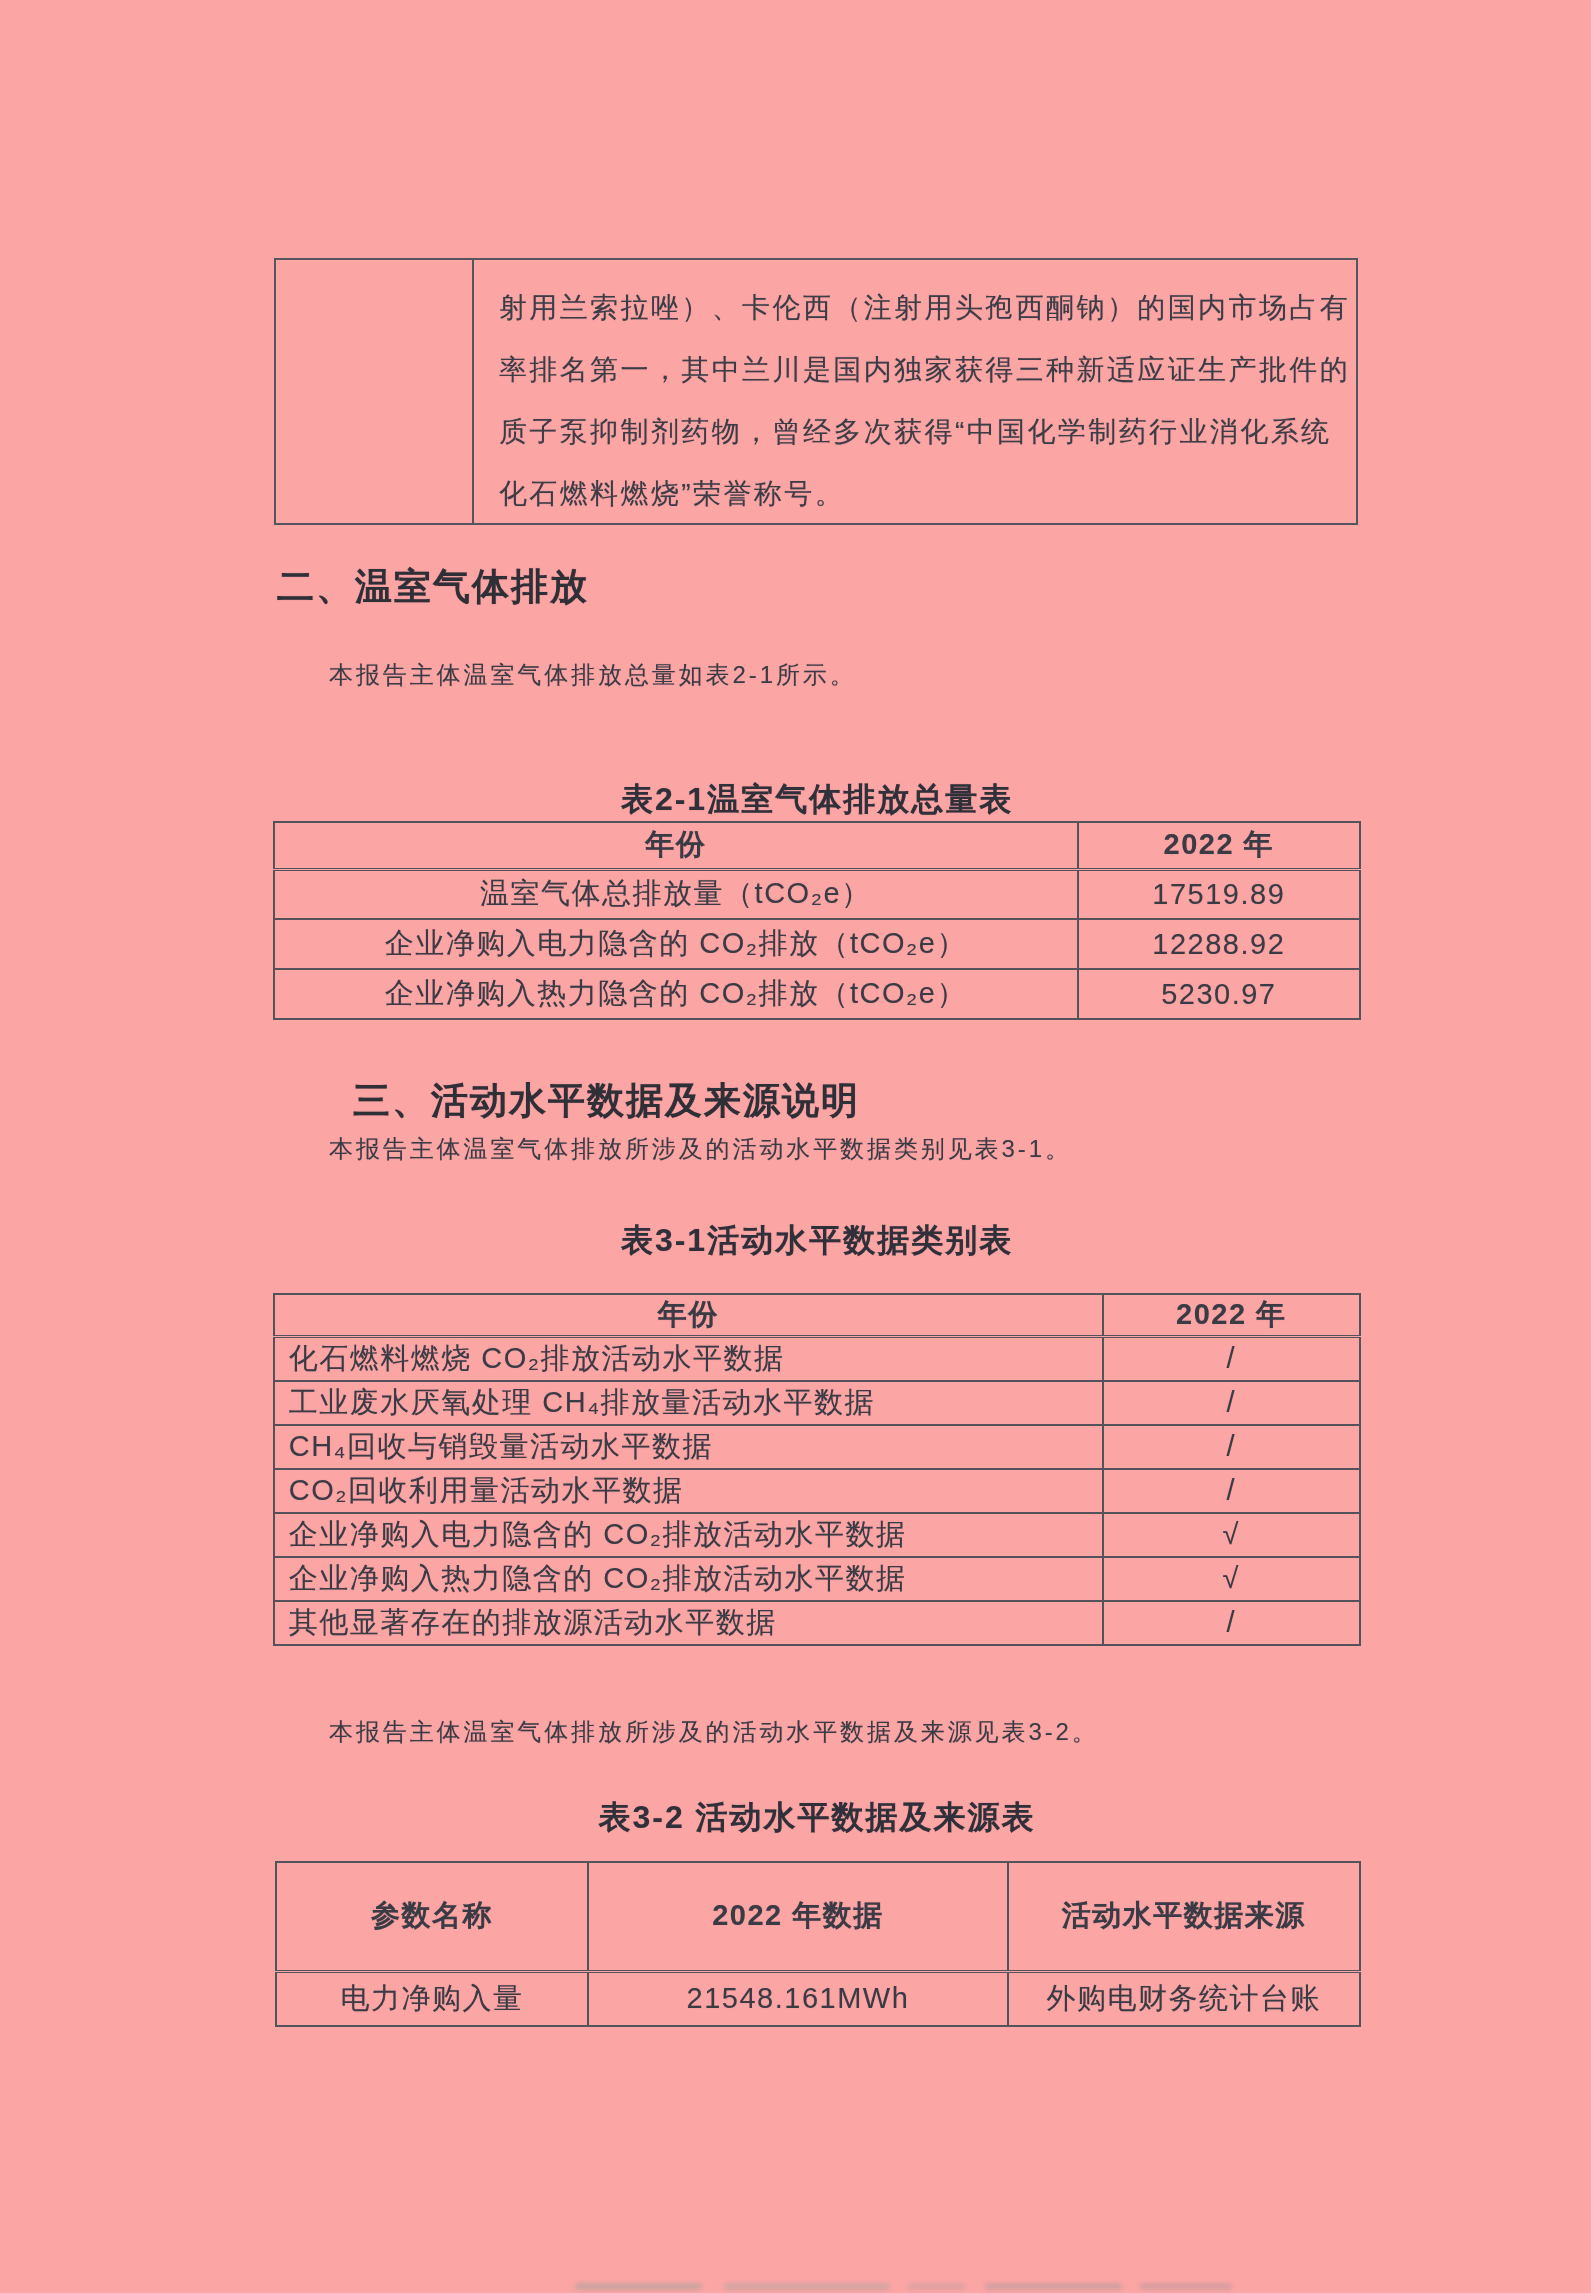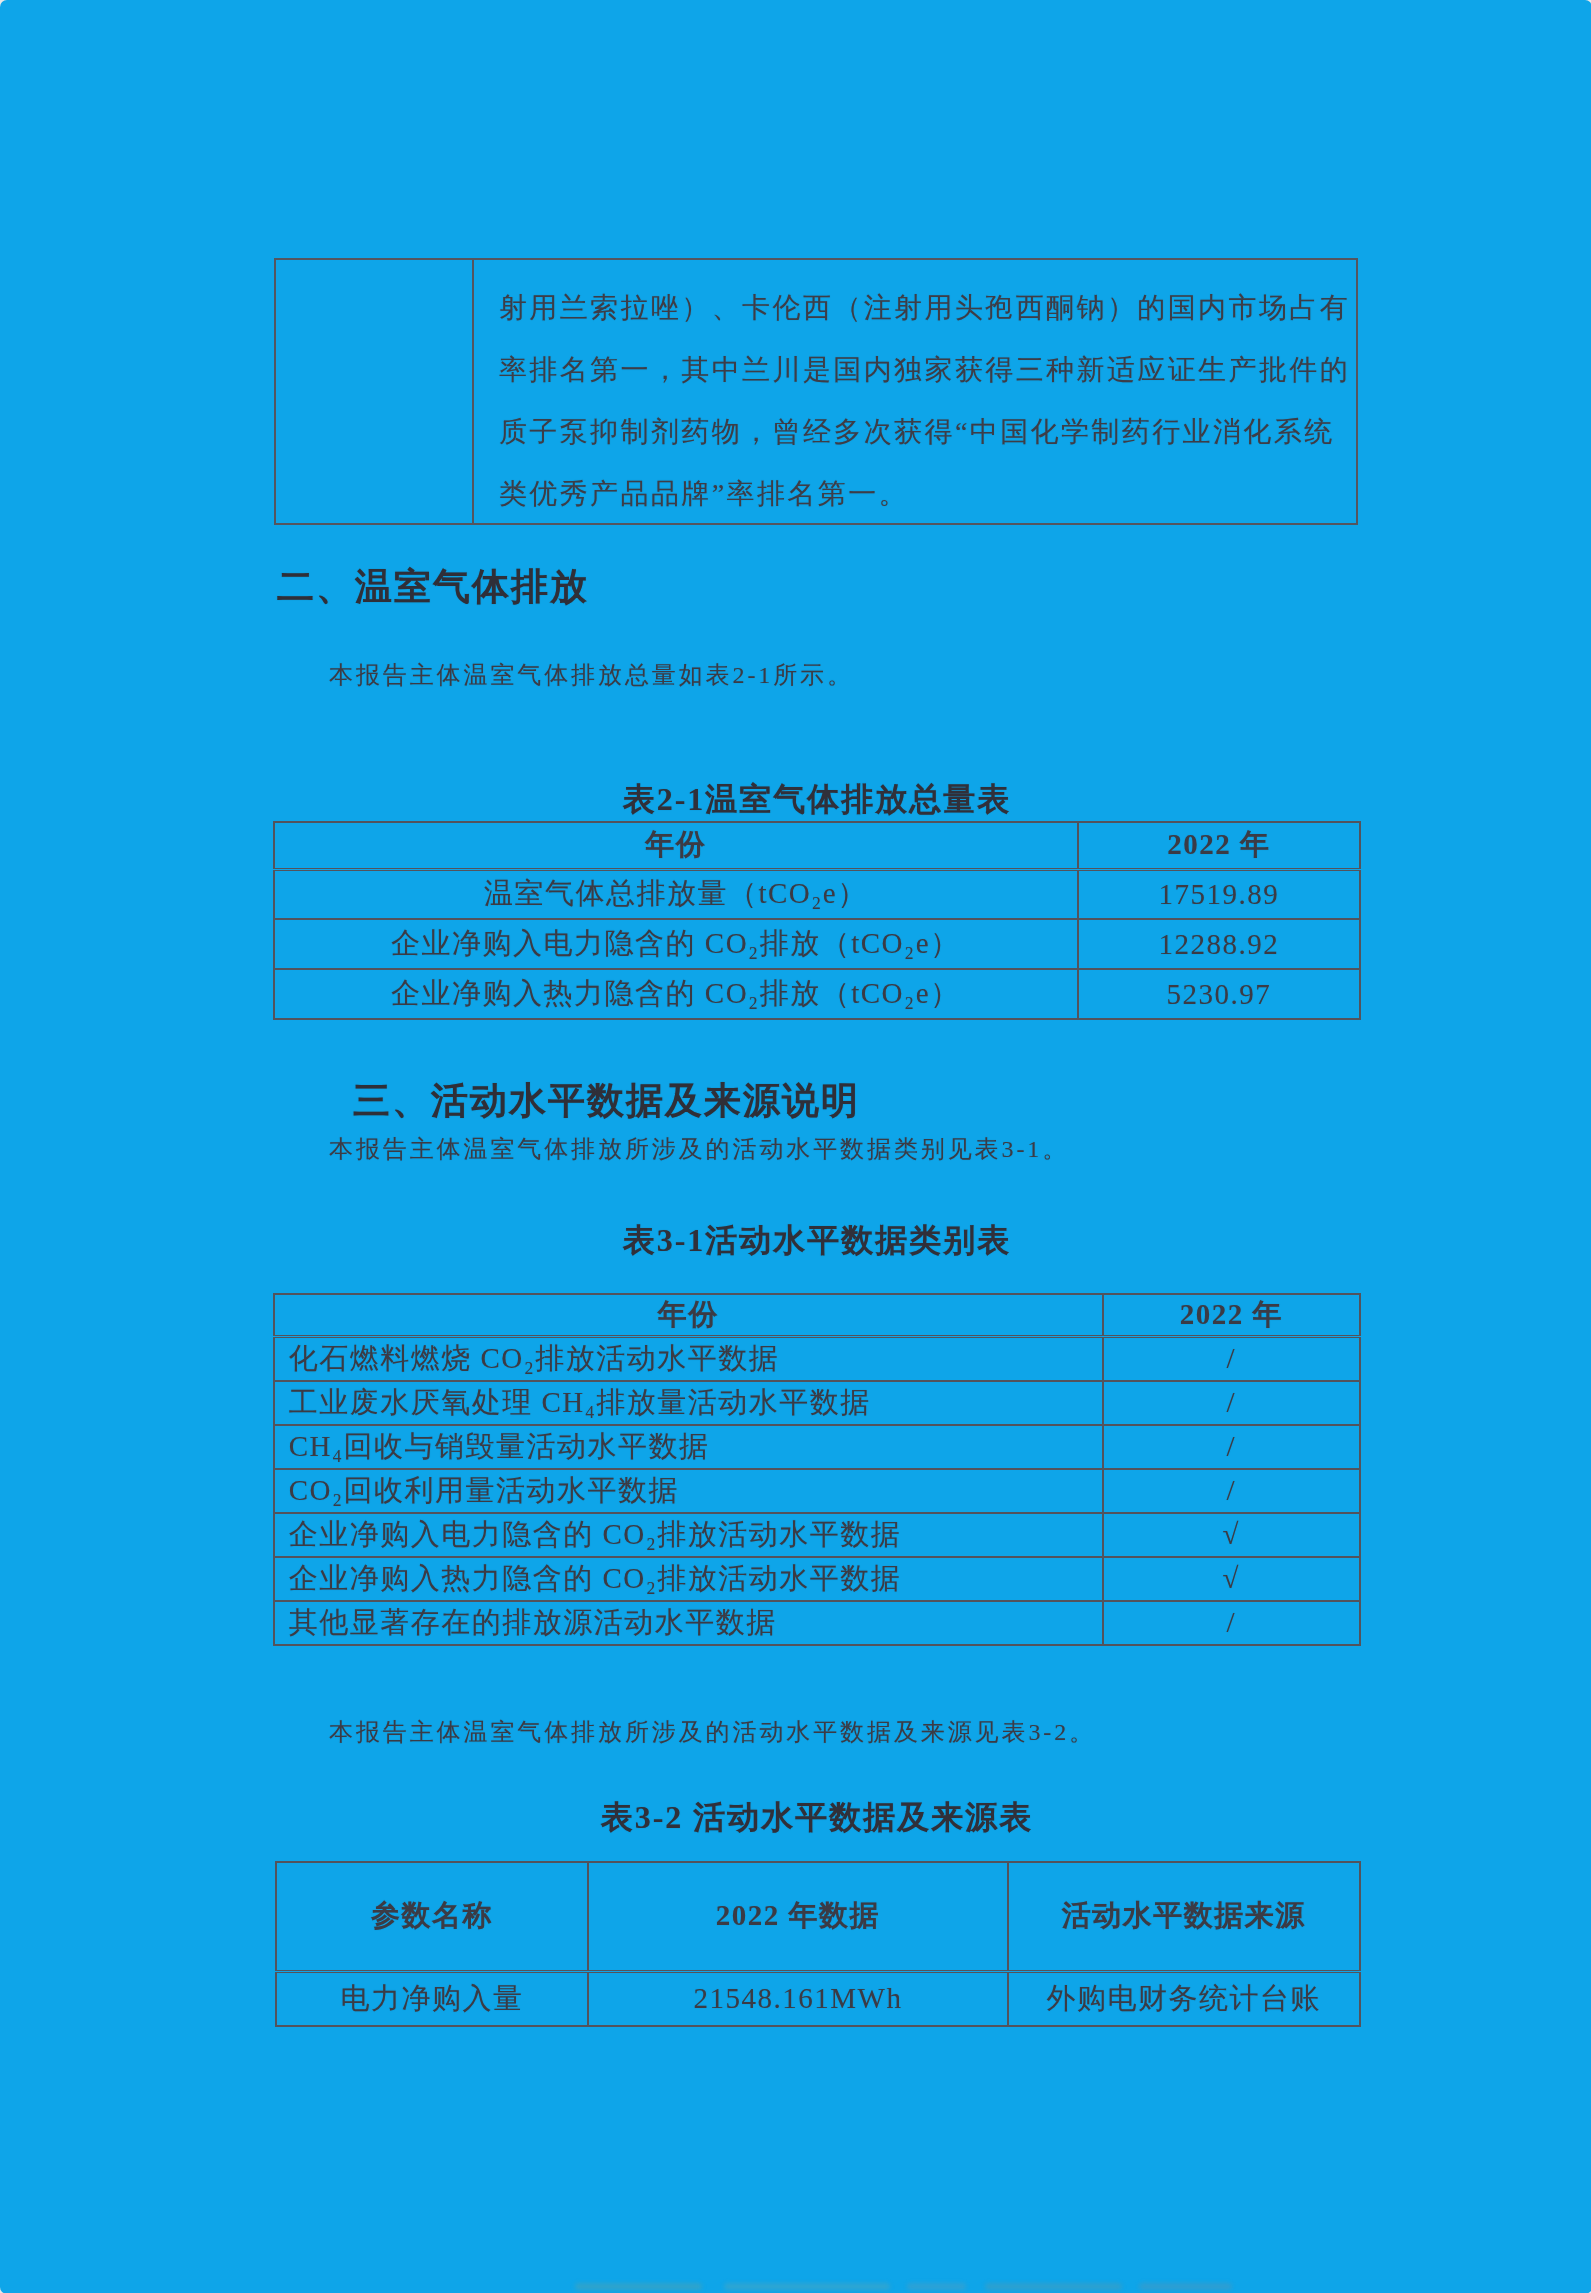--- a/index.html
+++ b/index.html
@@ -1,24 +1,23 @@
 <!DOCTYPE html>
 <html><head>
 <meta charset="utf-8">
 <style>
   * { margin:0; padding:0; box-sizing:border-box; }
   html,body { background:#e8e8e8; }
   .page {
     position:relative;
     width:1592px; height:2294px;
-    background:#0ea5e9;
-    font-family:Liberation Serif, serif;
+    background:#fca5a5;
+    font-family:Liberation Sans, sans-serif;
     color:#3d3d47;
     overflow:hidden;
-    border-radius:7px;
   }
   
   .top-table {
     position:absolute; left:274px; top:258px;
     width:1084px; height:267px;
     border:2px solid #55555e;
     display:flex;
   }
   .top-table .cell-left {
     width:201px; border-right:2px solid #55555e;
@@ -104,21 +103,21 @@
 <body>
 
 <div class="page">
 
   <div class="top-table">
     <div class="cell-left"></div>
     <div class="cell-right">
       <p>射用兰索拉唑）、卡伦西（注射用头孢西酮钠）的国内市场占有</p>
       <p>率排名第一，其中兰川是国内独家获得三种新适应证生产批件的</p>
       <p>质子泵抑制剂药物，曾经多次获得“中国化学制药行业消化系统</p>
-      <p>类优秀产品品牌”率排名第一。</p>
+      <p>化石燃料燃烧”荣誉称号。</p>
     </div>
   </div>
 
   <div class="sec-heading h2">二、温室气体排放</div>
   <div class="body-par p21">本报告主体温室气体排放总量如表2-1所示。</div>
   <div class="tbl-caption c21">表2-1温室气体排放总量表</div>
 
   <table class="doc t21">
     <tbody>
         <tr class="hdr">

